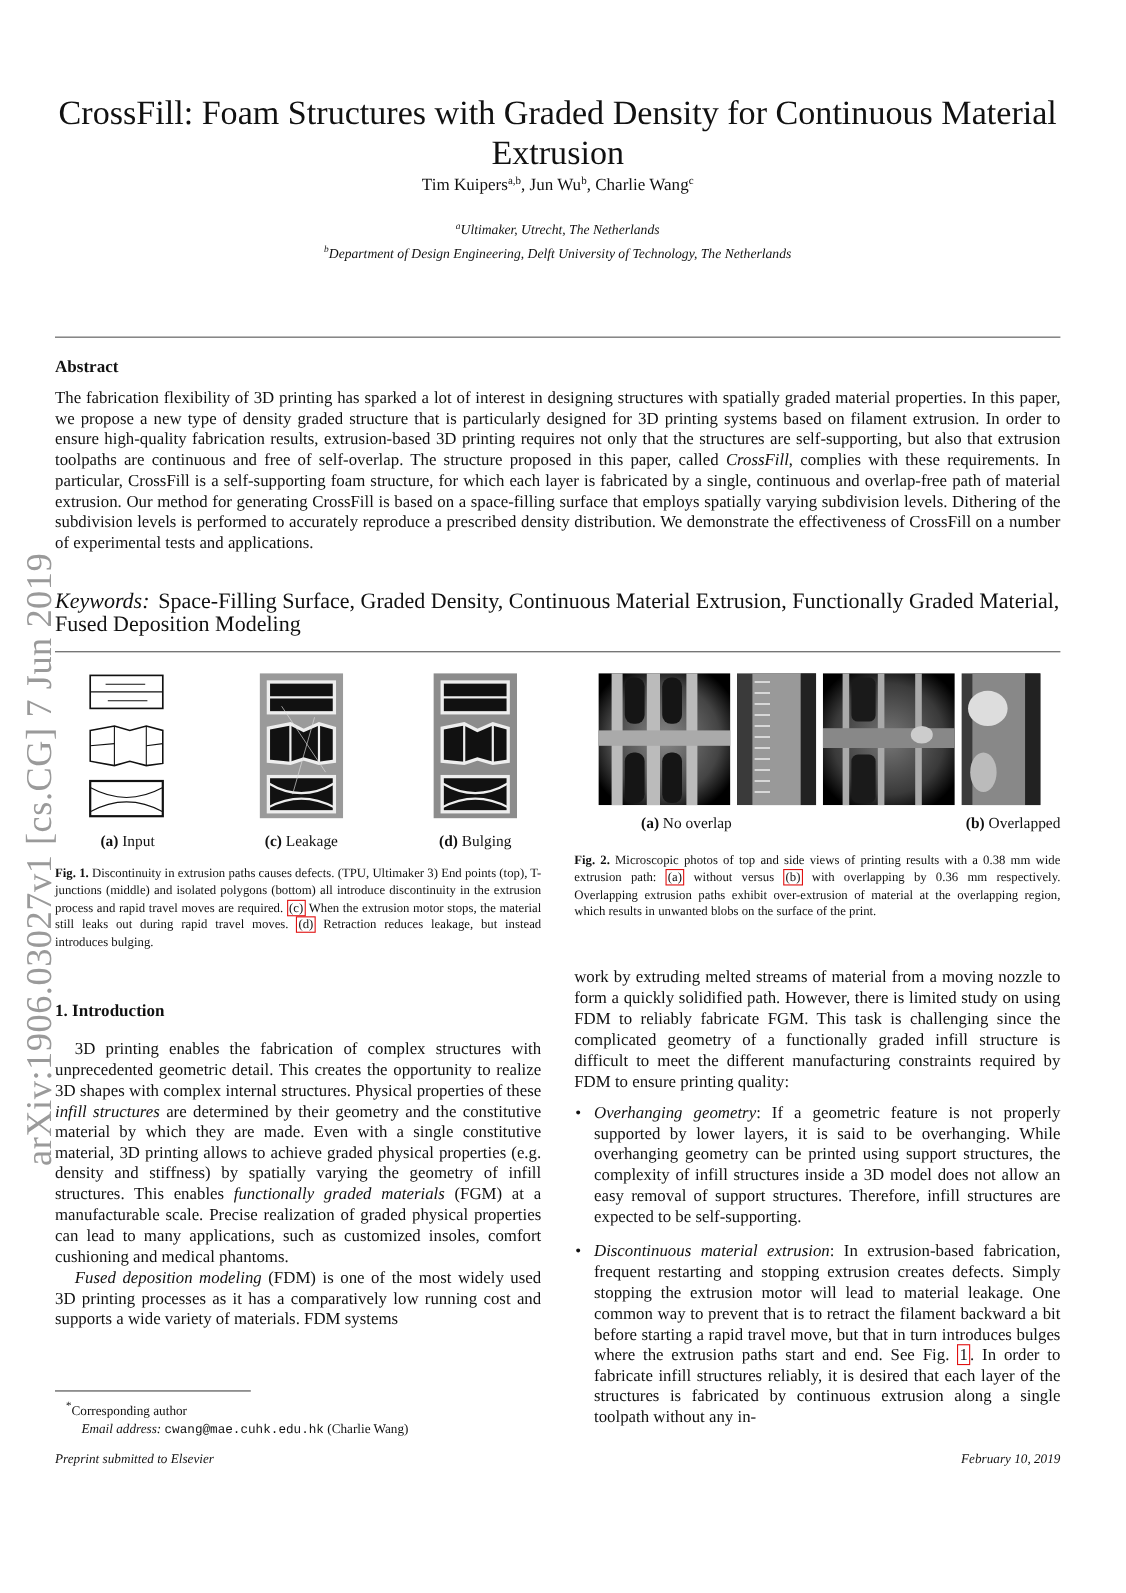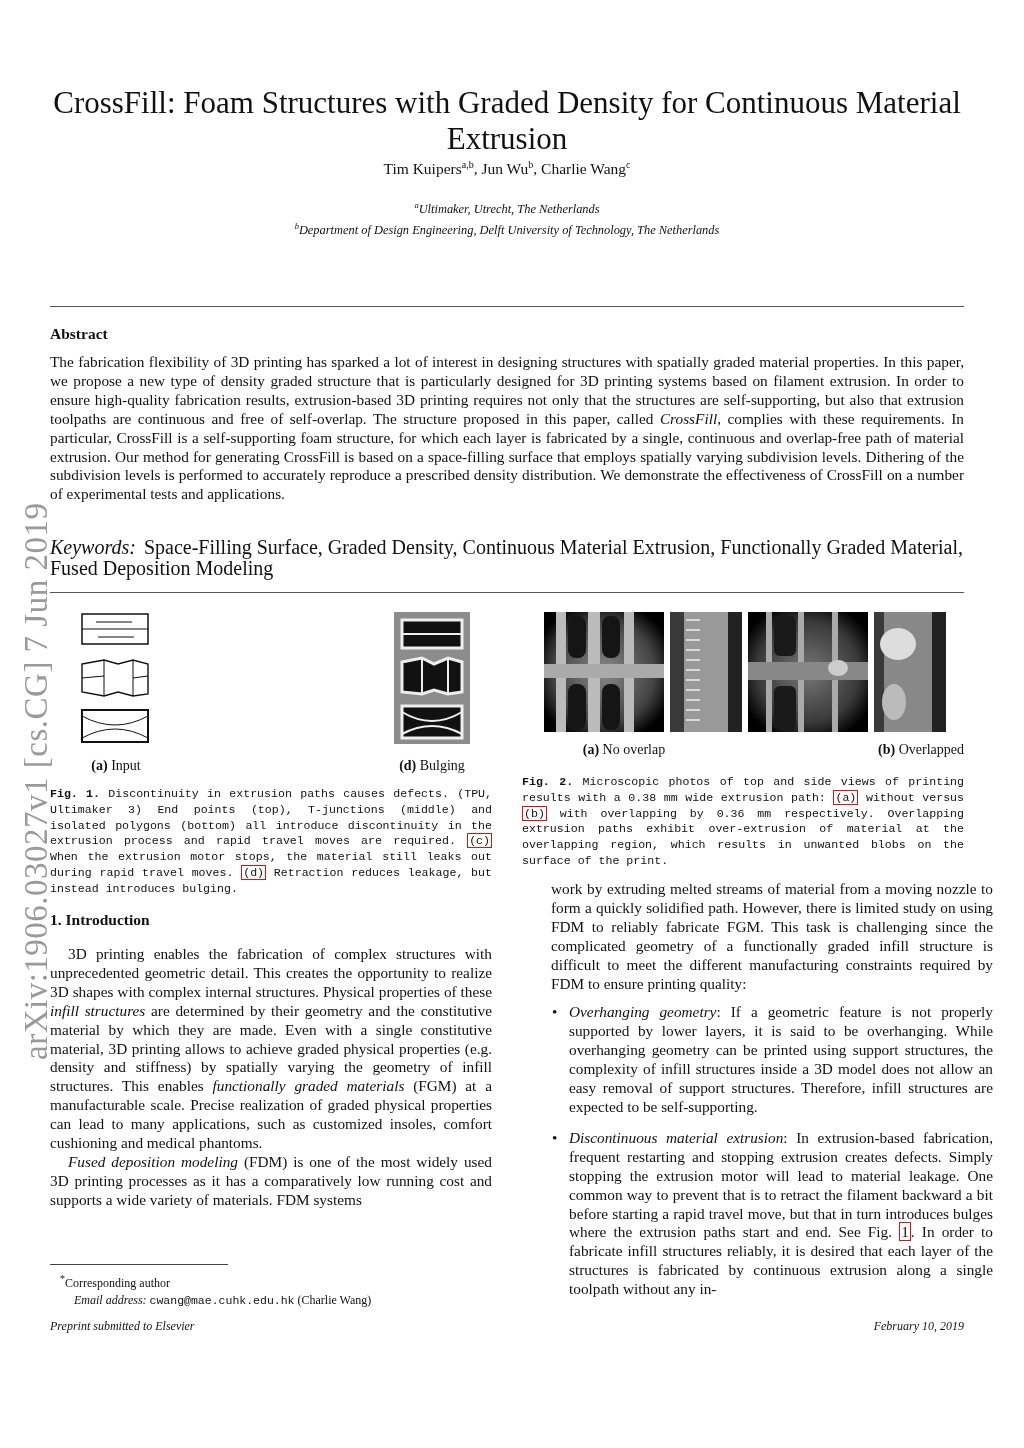--- a/index.html
+++ b/index.html
@@ -26,32 +26,32 @@
   .keywords { position: absolute; left: 50px; width: 914px; top: 537px; font-size: 20px; line-height: 21px; }
   .keywords .kw-label { font-style: italic; margin-right: 8px; }
 
   .fig1 { position: absolute; left: 50px; top: 612px; width: 442px; }
   .fig1-panels { display: flex; justify-content: space-between; padding: 0 22px 0 28px; }
   .panel { display: flex; flex-direction: column; align-items: center; }
   .panel .img { width: 76px; height: 132px; position: relative; }
   .sub-caption { font-size: 14px; margin-top: 14px; white-space: nowrap; }
   .sub-caption b { font-weight: bold; }
 
-  .fig-caption { font-size: 11.6px; line-height: 15.8px; text-align: justify; font-family: Liberation Mono, monospace; }
+  .fig-caption { font-size: 11.6px; line-height: 15.8px; text-align: justify; }
   .fig-caption b { font-weight: bold; }
   .ref-box { border: 1.2px solid #e01010; padding: 0 1px; }
 
   .fig2 { position: absolute; left: 522px; top: 612px; width: 442px; }
   .fig2-photos { display: flex; gap: 6px; margin-left: 22px; }
   .photo { height: 120px; position: relative; overflow: hidden; }
 
   .section-head { position: absolute; left: 50px; top: 911px; font-size: 15.5px; font-weight: bold; }
   .col-left { position: absolute; left: 50px; width: 442px; top: 945px; font-size: 15.3px; line-height: 18.9px; text-align: justify; }
   .col-left p { text-indent: 18px; }
-  .col-right { position: absolute; left: 522px; width: 442px; top: 880px; font-size: 15.3px; line-height: 18.9px; text-align: justify; margin-left: 29px; }
+  .col-right { position: absolute; left: 522px; width: 442px; top: 880px; font-size: 15.3px; line-height: 18.9px; text-align: justify; }
   .bullets { list-style: none; margin-top: 10px; }
   .bullets li { position: relative; padding-left: 18px; margin-bottom: 12px; }
   .bullets li::before { content: "•"; position: absolute; left: 1px; top: 0; }
   .bullets li i { font-style: italic; }
 
   .footnote-rule { position: absolute; left: 50px; top: 1264px; width: 178px; height: 1px; background: #444; }
   .footnote { position: absolute; left: 50px; top: 1270px; font-size: 12px; line-height: 17px; }
   .footnote .fn1 { padding-left: 10px; }
   .footnote .fn2 { padding-left: 24px; }
   .footnote .email { font-family: "Liberation Mono", monospace; font-size: 11.5px; }
@@ -99,20 +99,35 @@
         <line x1="4" y1="66" x2="26" y2="64" stroke="#111"></line>
           <line x1="55" y1="66" x2="70" y2="64" stroke="#111"></line>
         <rect x="4" y="98" width="66" height="32" fill="#fff" stroke="#111" stroke-width="2"></rect>
         <path d="M4 104 Q37 122 70 104" fill="none" stroke="#111"></path>
           <path d="M4 126 Q37 108 70 126" fill="none" stroke="#111"></path>
       </svg>
       <div class="sub-caption"><b>(a)</b> <span>Input</span></div>
     </div>
     <div class="panel">
       <svg class="img" viewBox="0 0 76 132">
+        <rect x="0" y="0" width="76" height="132" fill="#9a9a9a"></rect>
+        <rect x="8" y="8" width="60" height="28" fill="#111" stroke="#eee" stroke-width="3"></rect>
+        <line x1="8" y1="22" x2="68" y2="22" stroke="#eee" stroke-width="2"></line>
+        <path d="M8 50 L28 46 L40 52 L54 46 L68 50 L68 80 L54 82 L40 78 L28 82 L8 80 Z" fill="#111" stroke="#eee" stroke-width="3"></path>
+        <line x1="28" y1="46" x2="28" y2="82" stroke="#eee" stroke-width="2"></line>
+          <line x1="54" y1="46" x2="54" y2="82" stroke="#eee" stroke-width="2"></line>
+        <rect x="8" y="94" width="60" height="32" fill="#111" stroke="#eee" stroke-width="3"></rect>
+        <path d="M8 100 Q38 118 68 100" fill="none" stroke="#eee" stroke-width="2"></path>
+          <path d="M8 122 Q38 106 68 122" fill="none" stroke="#eee" stroke-width="2"></path>
+        <path d="M20 30 L60 90 M50 40 L30 110" stroke="#ddd" stroke-width="0.6"></path>
+      </svg>
+      <div class="sub-caption"><b>(c)</b> <span>Leakage</span></div>
+    </div>
+    <div class="panel">
+      <svg class="img" viewBox="0 0 76 132">
         <rect x="0" y="0" width="76" height="132" fill="#8c8c8c"></rect>
         <rect x="8" y="8" width="60" height="28" fill="#111" stroke="#eee" stroke-width="3"></rect>
         <line x1="8" y1="22" x2="68" y2="22" stroke="#eee" stroke-width="2"></line>
         <path d="M8 50 L28 46 L40 52 L54 46 L68 50 L68 80 L54 82 L40 78 L28 82 L8 80 Z" fill="#111" stroke="#eee" stroke-width="3"></path>
         <line x1="28" y1="46" x2="28" y2="82" stroke="#eee" stroke-width="2"></line>
           <line x1="54" y1="46" x2="54" y2="82" stroke="#eee" stroke-width="2"></line>
         <rect x="8" y="94" width="60" height="32" fill="#111" stroke="#eee" stroke-width="3"></rect>
         <path d="M8 100 Q38 118 68 100" fill="none" stroke="#eee" stroke-width="2"></path>
           <path d="M8 122 Q38 106 68 122" fill="none" stroke="#eee" stroke-width="2"></path>
       </svg>

